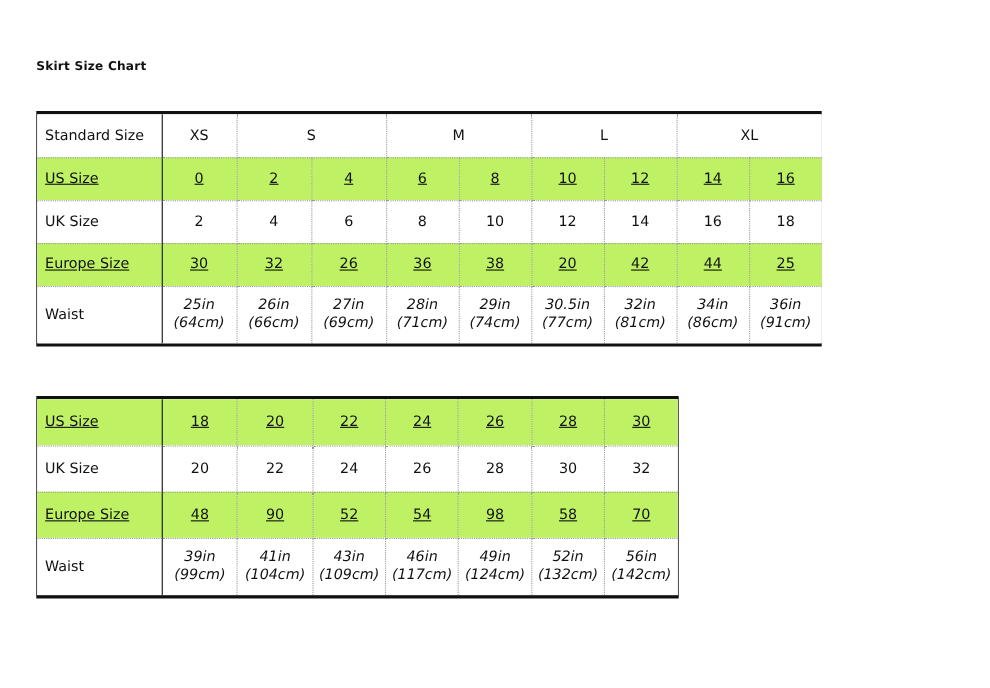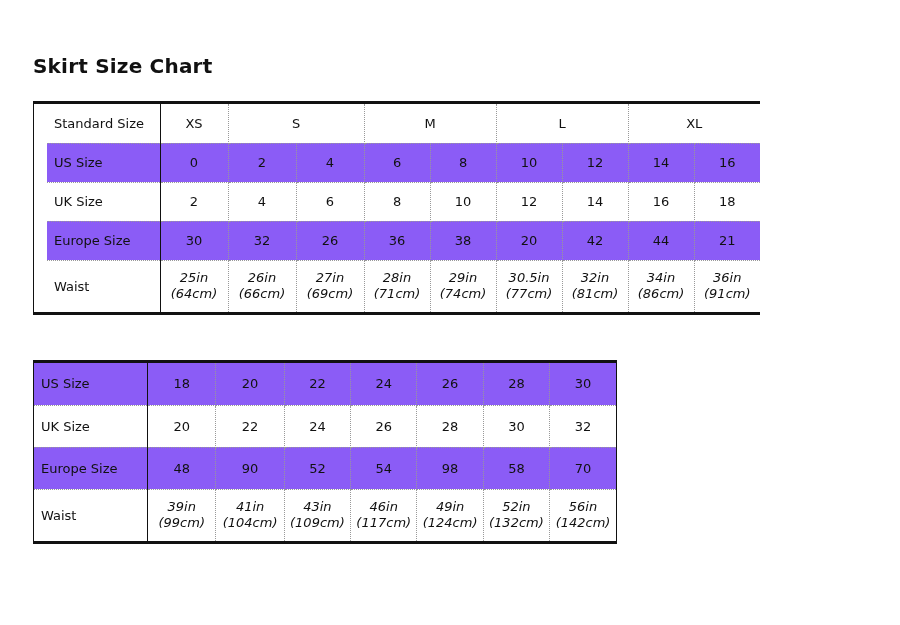--- a/index.html
+++ b/index.html
@@ -16,21 +16,21 @@
   }
   .page {
     position: relative;
     width: 900px;
     height: 625px;
   }
   .title {
     position: absolute;
     left: 33px;
     top: 54px;
-    font-size: 20px;
+    font-size: 11px;
     font-weight: bold;
     color: #111111;
     letter-spacing: 0.2px;
   }
 
   table.size-table {
     border-collapse: collapse;
     table-layout: fixed;
     background: #ffffff;
   }
@@ -53,41 +53,41 @@
     border-bottom: none;
   }
   .row-label {
     text-align: left !important;
     padding-left: 7px !important;
     font-weight: bold;
     font-size: 13px;
     border-right: 1px solid #111111 !important;
   }
   .shaded {
-    background: #8b5cf6;
+    background: #bef264;
+    text-decoration: underline;
   }
   .plain {
     background: #ffffff;
   }
   .cell-two-line {
     line-height: 1.25;
     font-style: italic;
   }
 
   
   #table1-wrap {
     position: absolute;
     left: 33px;
     top: 101px;
     width: 712px;
     border-top: 3px solid #111111;
     border-bottom: 3px solid #111111;
     border-left: 1px solid #111111;
     border-right: 1px solid #111111;
-    padding-left: 13px;
   }
   #table1-wrap table { width: 100%; }
   #table1-wrap tr { height: 39px; }
   #table1-wrap tr.tall { height: 52px; }
 
   
   #table2-wrap {
     position: absolute;
     left: 33px;
     top: 360px;
@@ -158,21 +158,21 @@
           <tr>
             <td class="row-label shaded">Europe Size</td>
             <td class="shaded">30</td>
             <td class="shaded">32</td>
             <td class="shaded">26</td>
             <td class="shaded">36</td>
             <td class="shaded">38</td>
             <td class="shaded">20</td>
             <td class="shaded">42</td>
             <td class="shaded">44</td>
-            <td class="shaded">21</td>
+            <td class="shaded">25</td>
           </tr>
           <tr class="tall">
             <td class="row-label plain">Waist</td>
             <td class="plain cell-two-line">25in<br>(64cm)</td>
             <td class="plain cell-two-line">26in<br>(66cm)</td>
             <td class="plain cell-two-line">27in<br>(69cm)</td>
             <td class="plain cell-two-line">28in<br>(71cm)</td>
             <td class="plain cell-two-line">29in<br>(74cm)</td>
             <td class="plain cell-two-line">30.5in<br>(77cm)</td>
             <td class="plain cell-two-line">32in<br>(81cm)</td>

